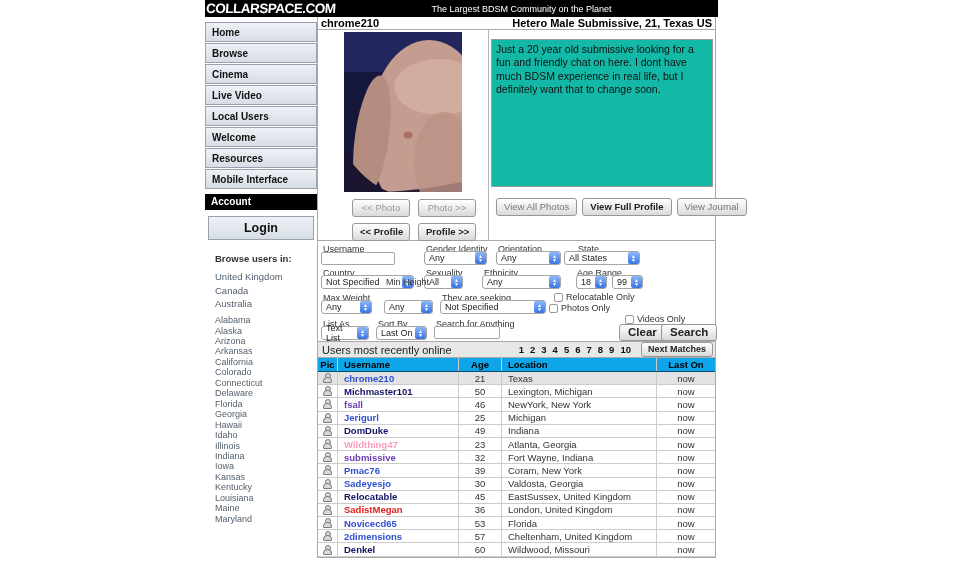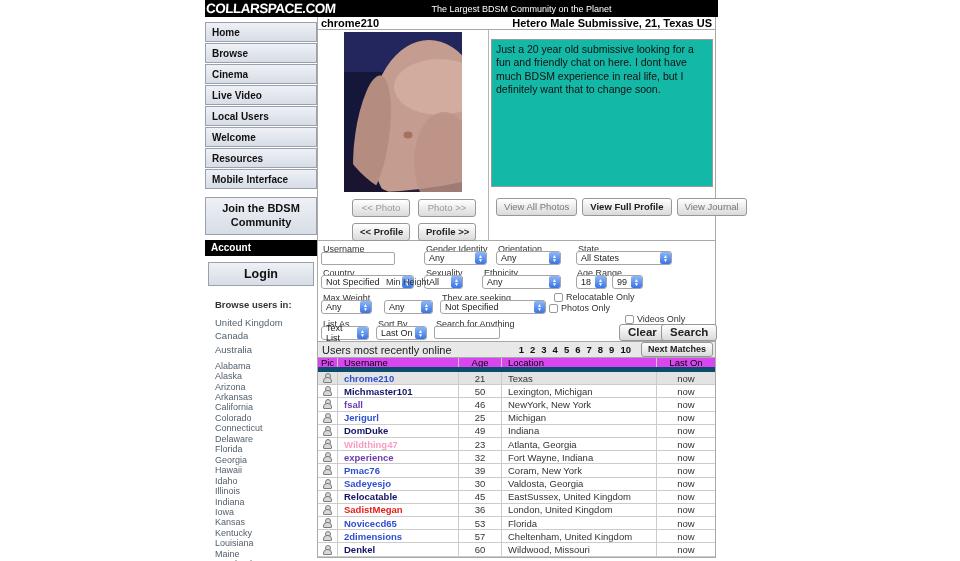--- a/index.html
+++ b/index.html
@@ -72,22 +72,22 @@
   .resbar { height:16px; background:#e8e8e8; border-bottom:1px solid #a9a9a9;
     display:flex; align-items:center; padding:0 2px 0 4px; }
   .resbar .rtitle { font-size:11px; color:#222; flex:1; }
   .pagenums { display:flex; gap:6px; margin-right:10px; }
   .pagenum { font-size:9.5px; font-weight:bold; color:#111; cursor:pointer; }
   .nextbtn { font-size:9px; font-weight:bold; padding:1px 6px 2px 6px; }
 
   .tbl { width:100%; }
   .trow { display:grid; grid-template-columns:20px 121px 43px 155px 1fr; height:13.2px;
     border-bottom:1px solid #ccc; align-items:center; font-size:9.5px; color:#333; }
-  .thead { background:#d946ef; font-weight:normal; color:#000; font-size:9.5px; height:14px;
-    border-bottom:5px solid #0c4a6e; }
+  .thead { background:#0ea5e9; font-weight:bold; color:#000; font-size:9.5px; height:14px;
+    border-bottom:1px solid #0c4a6e; }
   .trow > div { height:100%; display:flex; align-items:center; border-right:1px solid #ccc; overflow:hidden; }
   .trow > div:last-child { border-right:none; }
   .c-pic { justify-content:center; }
   .c-user { padding-left:6px; }
   .c-age { justify-content:center; }
   .c-loc { padding-left:6px; }
   .c-last { justify-content:center; }
   .trow.hl { background:#e3e3e3; }
   .ulink { font-weight:bold; text-decoration:none; cursor:pointer; font-size:9.5px; }
   .person { position:relative; width:9px; height:10px; display:inline-block; }
@@ -112,21 +112,20 @@
       <div id="nav">
           <div class="navbtn">Home</div>
           <div class="navbtn">Browse</div>
           <div class="navbtn">Cinema</div>
           <div class="navbtn">Live Video</div>
           <div class="navbtn">Local Users</div>
           <div class="navbtn">Welcome</div>
           <div class="navbtn">Resources</div>
           <div class="navbtn">Mobile Interface</div>
         </div>
-      <div class="navbtn joinbtn">Join the BDSM Community</div>
       <div class="acctbar">Account</div>
       <div class="navbtn loginbtn">Login</div>
       <div class="browsehdr">Browse users in:</div>
       <div class="geolist" id="countries">
           <a class="geolink">United Kingdom</a>
           <a class="geolink">Canada</a>
           <a class="geolink">Australia</a>
         </div>
       <div class="geolist statelist" id="states">
           <a class="geolink">Alabama</a>
@@ -208,21 +207,21 @@
         <span class="lbl" style="left:180px;top:3px">Orientation</span>
         <span class="sel" style="left:178px;top:10px;width:65px">
             <span>Any</span>
             <span class="stepper">
               <i>▲</i>
               <i>▼</i>
             </span>
           </span>
 
         <span class="lbl" style="left:260px;top:3px">State</span>
-        <span class="sel" style="left:258px;top:10px;width:96px">
+        <span class="sel" style="left:246px;top:10px;width:76px">
             <span>All States</span>
             <span class="stepper">
               <i>▲</i>
               <i>▼</i>
             </span>
           </span>
 
         <span class="lbl" style="left:5px;top:27px">Country</span>
         <span class="sel" style="left:3px;top:34px;width:93px">
             <span>Not Specified</span>
@@ -421,21 +420,21 @@
               </div>
               <div class="c-age">23</div>
               <div class="c-loc">Atlanta, Georgia</div>
               <div class="c-last">now</div>
             </div>
             <div class="trow">
               <div class="c-pic">
                 <span class="person"></span>
               </div>
               <div class="c-user">
-                <a class="ulink" style="color: rgb(106, 59, 176);">experience</a>
+                <a class="ulink" style="color: rgb(106, 59, 176);">submissive</a>
               </div>
               <div class="c-age">32</div>
               <div class="c-loc">Fort Wayne, Indiana</div>
               <div class="c-last">now</div>
             </div>
             <div class="trow">
               <div class="c-pic">
                 <span class="person"></span>
               </div>
               <div class="c-user">

